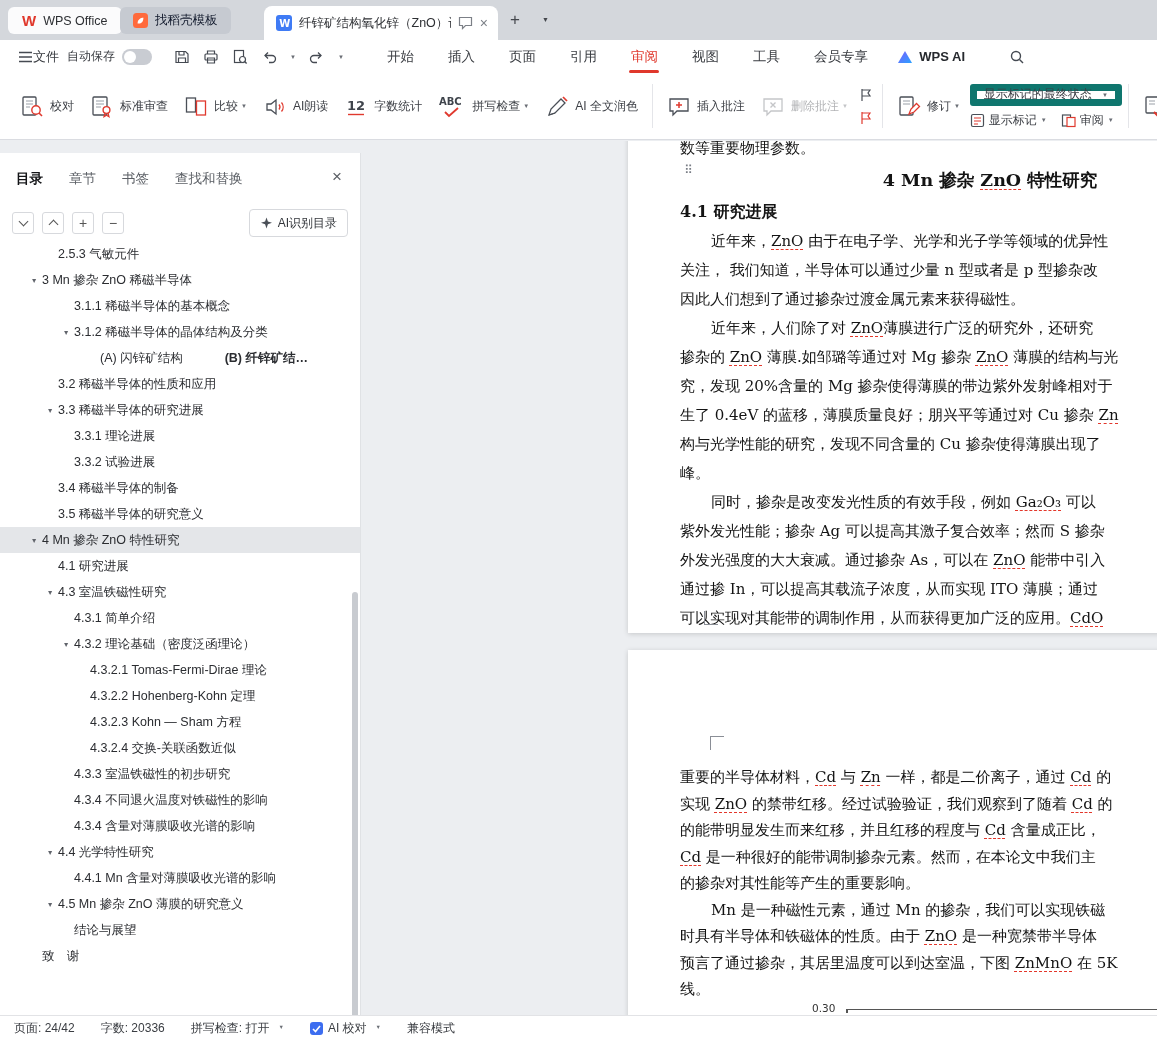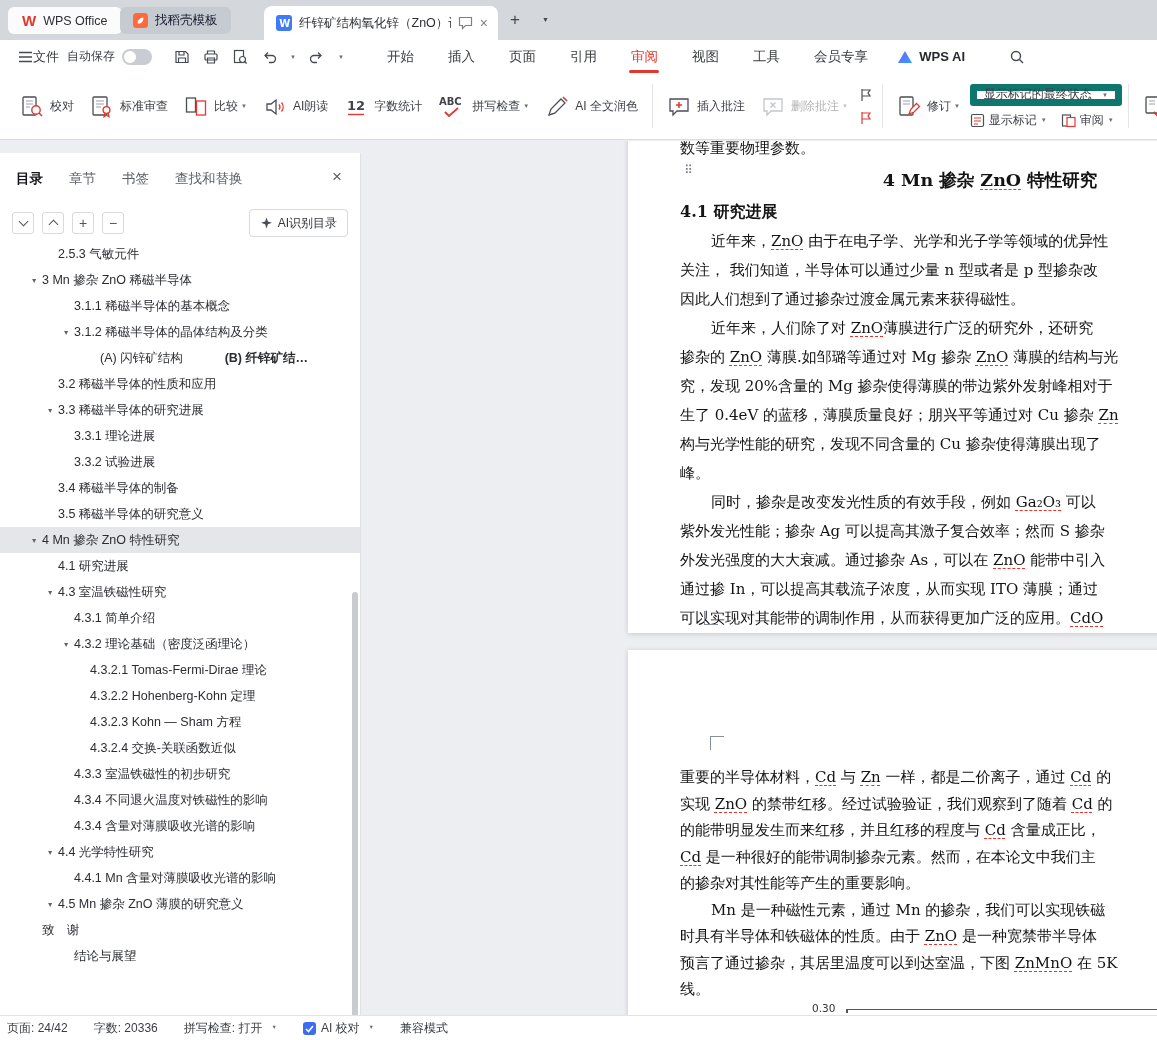--- a/index.html
+++ b/index.html
@@ -103,21 +103,21 @@
           border-left:1px solid #8a8e96;border-bottom:1px solid #8a8e96;}
   .cmark2{position:absolute;left:82px;top:86px;width:13px;height:13px;
           border-left:1px solid #8a8e96;border-top:1px solid #8a8e96;}
   .chartrow{position:absolute;left:52px;right:0;top:352px;height:20px;font-family:"DejaVu Sans",sans-serif;}
   .tick{position:absolute;left:132px;top:0;font-size:10.5px;color:#333;}
   .axis{position:absolute;left:166px;right:0;top:7px;border-top:1.5px solid #555;}
   .axistick{position:absolute;left:166px;top:7px;width:1.5px;height:4px;background:#555;}
   
   .statusbar{position:absolute;left:0;top:1015px;width:1157px;height:25px;background:#fff;
              border-top:1px solid #e2e3e6;display:flex;align-items:center;gap:26px;
-             padding-left:7px;font-size:12px;color:#3a3d42;box-sizing:border-box;}
+             padding-left:14px;font-size:12px;color:#3a3d42;box-sizing:border-box;}
   .st{display:flex;align-items:center;gap:5px;white-space:nowrap;}
 </style>
 </head>
 <body>
 
 <div class="tabbar">
   <div class="tab-wps">
     <span class="wps-w">W</span>
     <span>WPS Office</span>
   </div>
@@ -610,28 +610,28 @@
           <span class="sp" style="width: 58px;"></span>
           <span class="arr"></span>
           <span class="lbl">4.4.1 Mn 含量对薄膜吸收光谱的影响</span>
         </div>
         <div class="trow">
           <span class="sp" style="width: 42px;"></span>
           <span class="arr">▼</span>
           <span class="lbl">4.5 Mn 掺杂 ZnO 薄膜的研究意义</span>
         </div>
         <div class="trow">
+          <span class="sp" style="width: 58px;"></span>
+          <span class="arr"></span>
+          <span class="lbl">结论与展望</span>
+        </div>
+        <div class="trow">
           <span class="sp" style="width: 26px;"></span>
           <span class="arr"></span>
           <span class="lbl">致　谢</span>
-        </div>
-        <div class="trow">
-          <span class="sp" style="width: 58px;"></span>
-          <span class="arr"></span>
-          <span class="lbl">结论与展望</span>
         </div>
       </div>
   </div>
   <div class="sb-scroll"></div>
 </div>
 
 <div class="docarea">
   <div class="page page1">
     <div class="p1c">
         <div class="dline body">数等重要物理参数。</div>

